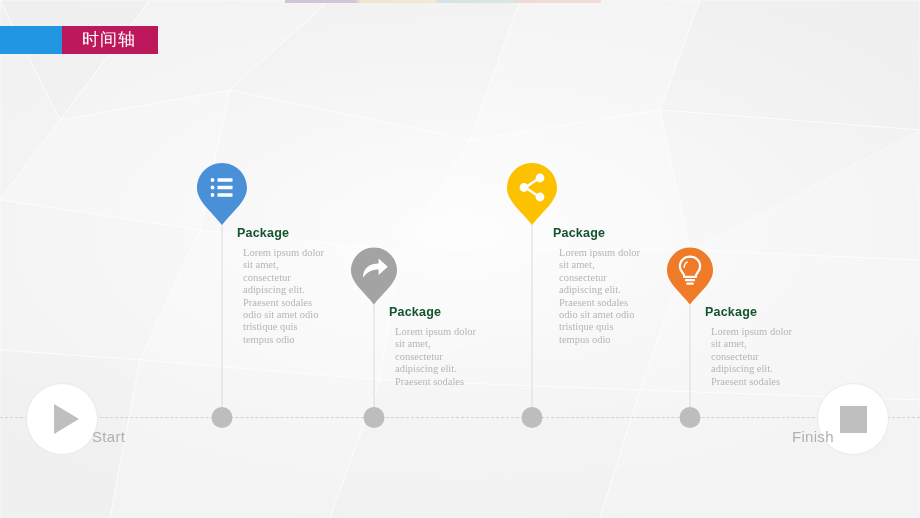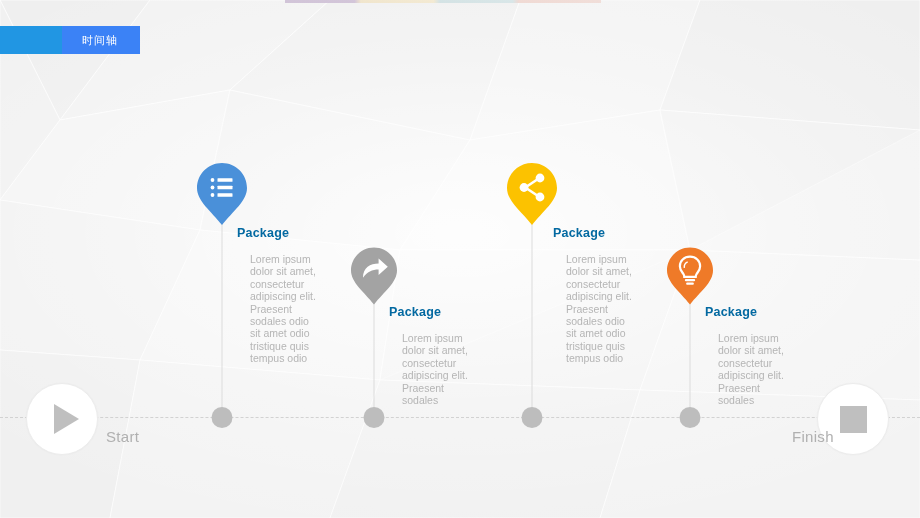--- a/index.html
+++ b/index.html
@@ -56,23 +56,23 @@
     display: flex;
     height: 28px;
   }
   .header-accent {
     width: 62px;
     height: 28px;
     background: #2196e3;
   }
   .header-label {
     height: 28px;
-    background: #3b82f6;
+    background: #be185d;
     color: #ffffff;
-    font-size: 11px;
+    font-size: 17px;
     line-height: 28px;
     padding: 0 22px 0 20px;
     letter-spacing: 1px;
     white-space: nowrap;
   }
   
   .axis {
     position: absolute;
     left: 0;
     top: 417px;
@@ -124,47 +124,48 @@
     height: 27px;
     background: #bfbfbf;
   }
   .endlabel {
     position: absolute;
     font-size: 15px;
     color: #b0b0b0;
     top: 428px;
     letter-spacing: 0.3px;
   }
-  .endlabel.start { left: 106px; text-align: right; }
+  .endlabel.start { left: 92px; text-align: right; }
   .endlabel.finish { left: 760px; margin-left: 32px; }
   
   .pin {
     position: absolute;
     width: 50px;
     height: 62px;
     transform: translateX(-50%);
   }
   .pin svg { display: block; }
   
   .block {
     position: absolute;
     width: 96px;
   }
   .block .title {
     font-size: 12.5px;
     font-weight: bold;
-    color: #0369a1;
+    color: #14532d;
     margin: 0 0 7px 0;
     letter-spacing: 0.2px;
   }
   .block .body {
     font-size: 10.5px;
     line-height: 12.4px;
     color: #b5b5b5;
-    margin: 13px;
+    margin: 6px;
+    font-family: Liberation Serif, serif;
   }
 </style>
 </head>
 <body>
 
 <div class="slide">
 
   <svg class="bg-poly" viewBox="0 0 920 518" preserveAspectRatio="none">
     <rect width="920" height="518" fill="#f3f3f3"></rect>
     <g stroke="#ffffff" stroke-width="0.6">

